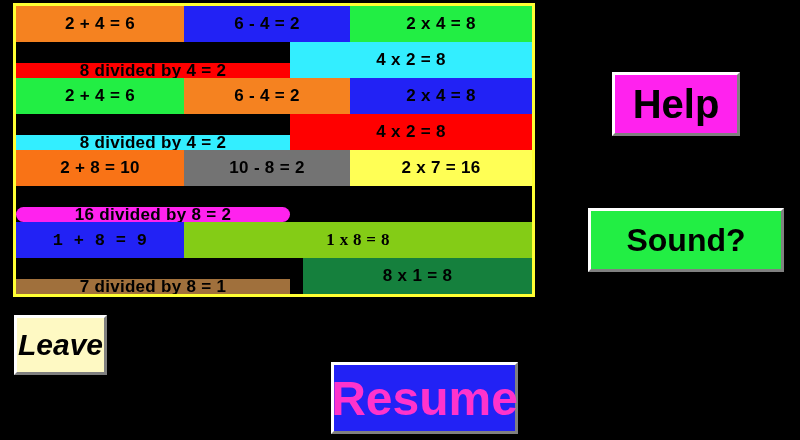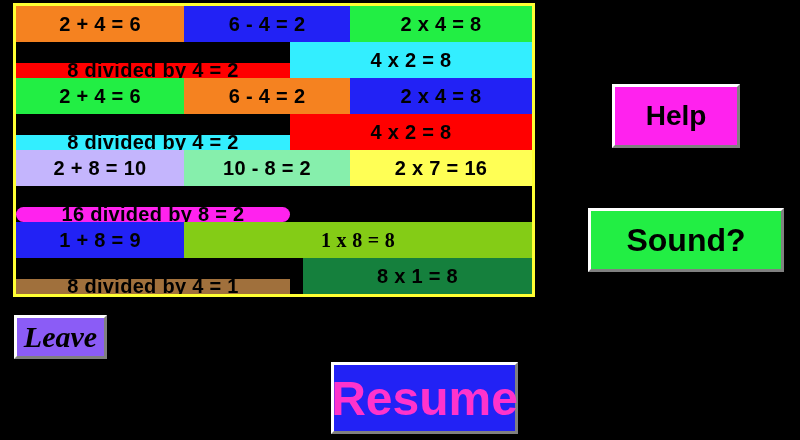--- a/index.html
+++ b/index.html
@@ -32,21 +32,21 @@
     display: flex;
     flex: 1 1 0;
     min-height: 0;
   }
   .fact-cell {
     display: flex;
     align-items: center;
     justify-content: center;
     color: #000000;
     font-weight: bold;
-    font-size: 20px;
+    font-size: 17px;
     letter-spacing: 0.3px;
     white-space: nowrap;
     box-sizing: border-box;
     overflow: hidden;
   }
   
   .row-3 .c1 { flex: 0 0 168px; }
   .row-3 .c2 { flex: 0 0 166px; }
   .row-3 .c3 { flex: 1 1 auto; }
   
@@ -63,46 +63,45 @@
     border-top: 3px solid #ffffff;
     border-left: 3px solid #ffffff;
     border-right: 3px solid #808080;
     border-bottom: 3px solid #808080;
     font-weight: bold;
     white-space: nowrap;
   }
 
   #help-button {
     left: 612px;
-    top: 84px;
+    top: 72px;
     width: 128px;
     height: 64px;
     background: #ff22ee;
     color: #000000;
-    font-size: 28px;
+    font-size: 40px;
   }
   #sound-button {
     left: 588px;
     top: 208px;
     width: 196px;
     height: 64px;
     background: #22ee44;
     color: #000000;
     font-size: 32px;
   }
   #leave-button {
     left: 14px;
     top: 315px;
     width: 93px;
-    height: 44px;
-    background: #8b5cf6;
+    height: 60px;
+    background: #fef9c3;
     color: #000000;
     font-size: 30px;
     font-style: italic;
-    font-family: Liberation Serif, serif;
   }
   #resume-button {
     left: 331px;
     top: 362px;
     width: 187px;
     height: 72px;
     background: #2222f5;
     color: #ff33cc;
     font-size: 48px;
   }
@@ -123,33 +122,33 @@
     <div class="fact-row row-3">
       <div class="fact-cell c1" style="background: rgb(34, 238, 68);">2 + 4 = 6</div>
       <div class="fact-cell c2" style="background: rgb(245, 130, 32);">6 - 4 = 2</div>
       <div class="fact-cell c3" style="background: rgb(34, 34, 245);">2 x 4 = 8</div>
     </div>
     <div class="fact-row row-2">
       <div class="fact-cell c1" style="background: rgb(51, 238, 255);">8 divided by 4 = 2</div>
       <div class="fact-cell c2" style="background: rgb(255, 0, 0);">4 x 2 = 8</div>
     </div>
     <div class="fact-row row-3">
-      <div class="fact-cell c1" style="background: #c4b5fd;">2 + 8 = 10</div>
-      <div class="fact-cell c2" style="background: #86efac;">10 - 8 = 2</div>
+      <div class="fact-cell c1" style="background: #f97316;">2 + 8 = 10</div>
+      <div class="fact-cell c2" style="background: #737373;">10 - 8 = 2</div>
       <div class="fact-cell c3" style="background: rgb(255, 255, 85);">2 x 7 = 16</div>
     </div>
     <div class="fact-row row-2">
       <div class="fact-cell c1" style="background: rgb(255, 34, 238); border-radius: 18px;">16 divided by 8 = 2</div>
     </div>
     <div class="fact-row row-3">
-      <div class="fact-cell c1" style="background: rgb(34, 34, 245);">1 + 8 = 9</div>
+      <div class="fact-cell c1" style="background: rgb(34, 34, 245); font-family: Liberation Mono, monospace;">1 + 8 = 9</div>
       <div class="fact-cell c3" style="background: #84cc16; font-family: Liberation Serif, serif;">1 x 8 = 8</div>
     </div>
     <div class="fact-row row-2">
-      <div class="fact-cell c1" style="background: rgb(160, 112, 60);">8 divided by 4 = 1</div>
+      <div class="fact-cell c1" style="background: rgb(160, 112, 60);">7 divided by 8 = 1</div>
       <div class="fact-cell c2" style="background: #15803d; margin-left: 13px;">8 x 1 = 8</div>
     </div>
   </div>
 
 <div class="btn" id="help-button">
   <span>Help</span>
 </div>
 
 <div class="btn" id="sound-button">
   <span>Sound?</span>

